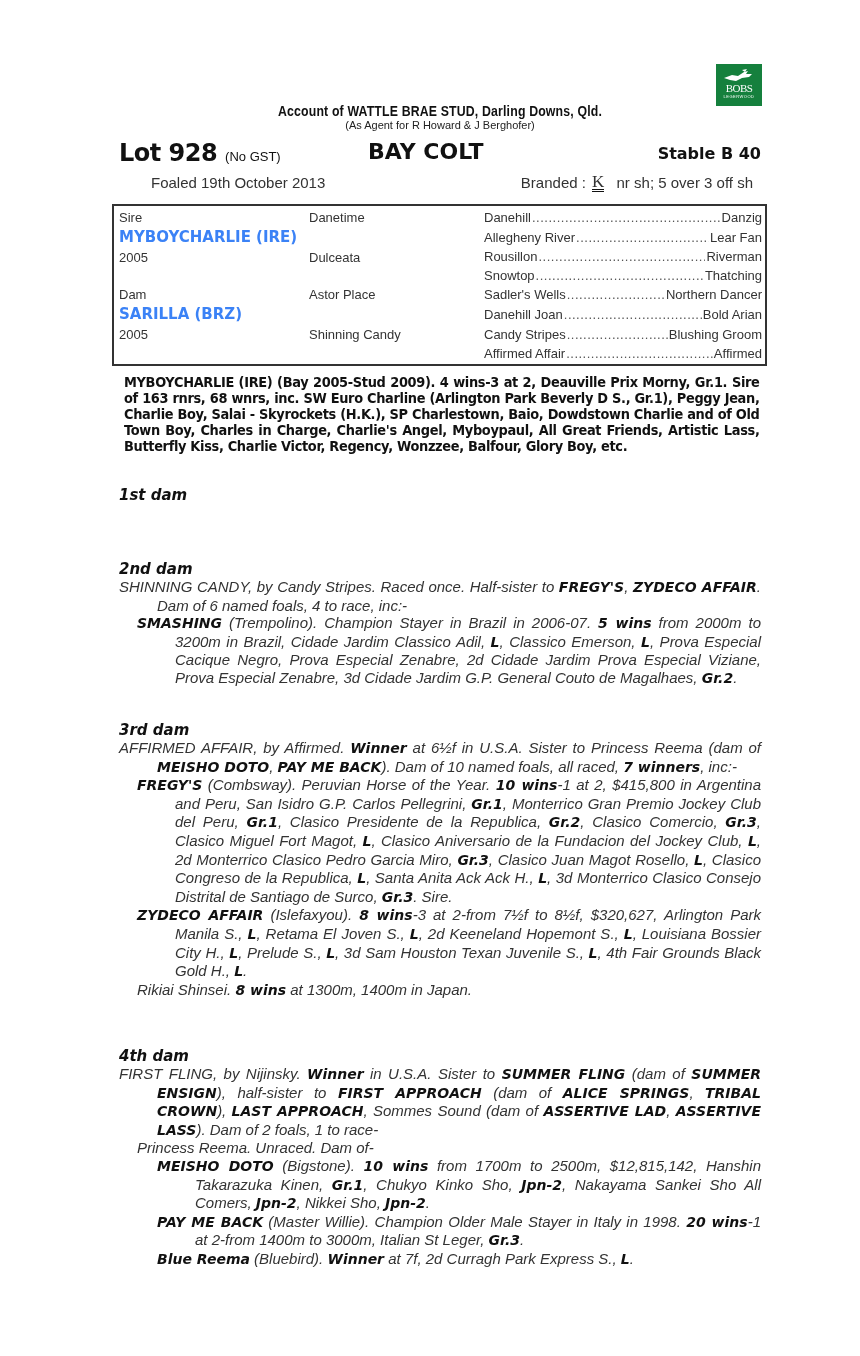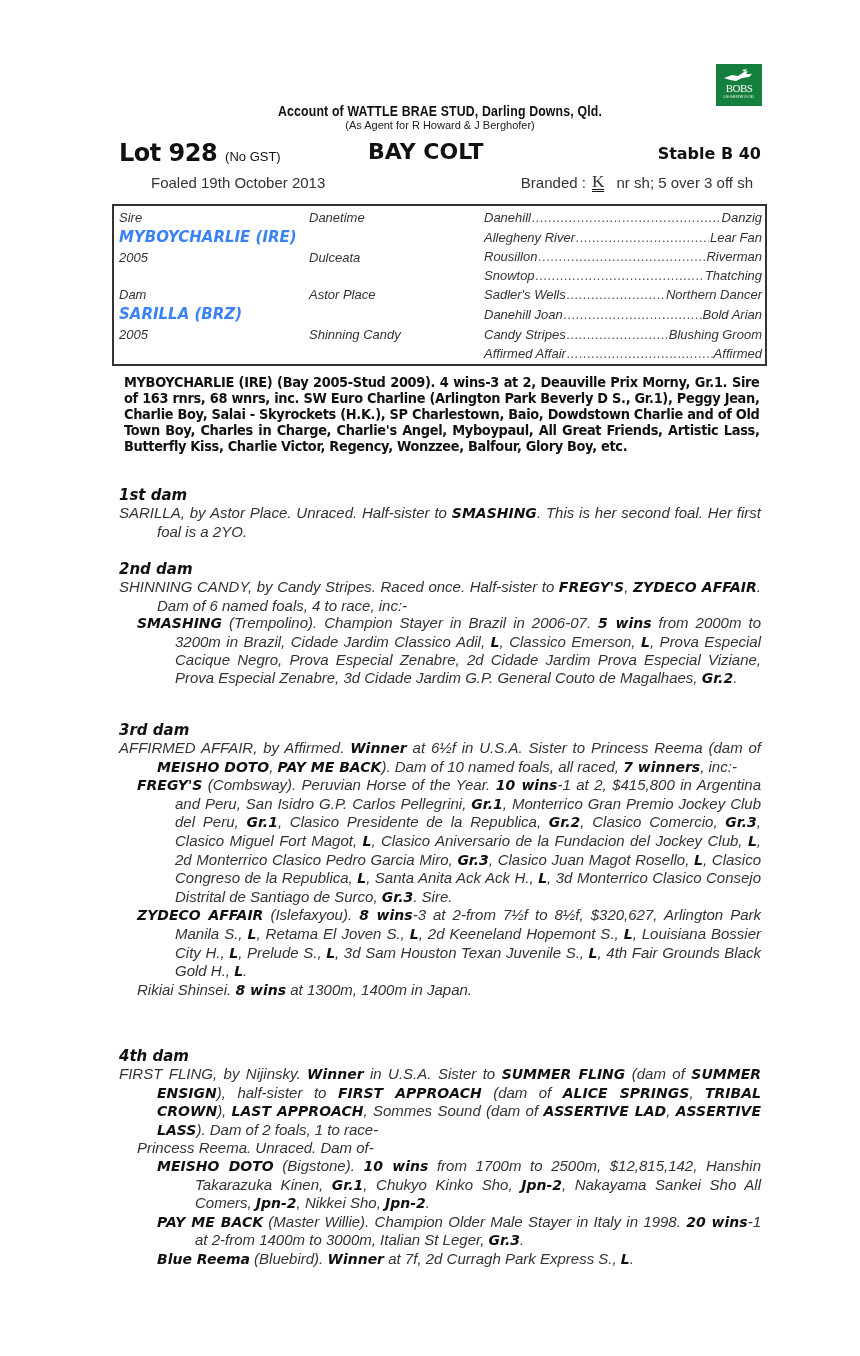--- a/index.html
+++ b/index.html
@@ -17,21 +17,21 @@
   .lot { position: absolute; left: 0; top: 0; font-size: 24px; font-weight: 900; font-family: "DejaVu Sans", sans-serif; letter-spacing: -0.5px; }
   .lot .gst { font-size: 13px; font-weight: normal; font-family: "Liberation Sans", sans-serif; letter-spacing: 0; }
   .colt { position: absolute; left: 249px; top: 0; font-size: 22px; font-weight: 900; font-family: "DejaVu Sans", sans-serif; }
   .stable { position: absolute; right: 0; top: 5px; font-size: 16px; font-weight: 900; font-family: "DejaVu Sans", sans-serif; }
 
   .foal-row { position: absolute; left: 119px; top: 174px; width: 642px; font-size: 15px; color: #333; }
   .foaled { position: absolute; left: 0; top: 0; margin-left: 32px; }
   .branded { position: absolute; right: 8px; top: 0; white-space: nowrap; }
   .brandmark { display: inline-block; font-family: "Liberation Serif", serif; font-size: 17px; border-bottom: 3px double #111; line-height: 15px; margin: 0 8px 0 2px; vertical-align: 1px; }
 
-  .pedigree { position: absolute; left: 112px; top: 204px; width: 655px; height: 162px; border: 2px solid #333; font-style: italic; }
+  .pedigree { position: absolute; left: 112px; top: 204px; width: 655px; height: 162px; border: 2px solid #333; }
   .ped-cell { position: absolute; font-size: 13px; color: #333; white-space: nowrap; }
   .ped-bold { position: absolute; font-size: 15px; font-weight: 900; font-family: "DejaVu Sans", sans-serif; color: #3b82f6; white-space: nowrap; }
   .gp { position: absolute; left: 370px; width: 278px; font-size: 13px; color: #333; display: flex; white-space: nowrap; }
   .gp .dots { flex: 1; overflow: hidden; margin: 0 1px; }
   .gp .dots::before { content: "..................................................................................................."; letter-spacing: 0.5px; color: #555; }
 
   .sire-summary { position: absolute; left: 124px; top: 374px; width: 636px; font-size: 13.5px; font-weight: 900; font-family: "DejaVu Sans", sans-serif; line-height: 16px; text-align: justify; letter-spacing: -0.35px; transform: scaleX(0.96); transform-origin: 0 0; width: 662px; }
 
   .section { position: absolute; left: 119px; width: 642px; font-style: italic; }
   .section h3 { font-size: 15px; font-weight: 900; font-family: "DejaVu Sans", sans-serif; line-height: 17px; }
@@ -126,21 +126,20 @@
       <span>Affirmed Affair</span>
       <span class="dots"></span>
       <span>Affirmed</span>
     </div>
 </div>
 
 <div class="sire-summary">MYBOYCHARLIE (IRE) (Bay 2005-Stud 2009). 4 wins-3 at 2, Deauville Prix Morny, Gr.1. Sire of 163 rnrs, 68 wnrs, inc. SW Euro Charline (Arlington Park Beverly D S., Gr.1), Peggy Jean, Charlie Boy, Salai - Skyrockets (H.K.), SP Charlestown, Baio, Dowdstown Charlie and of Old Town Boy, Charles in Charge, Charlie's Angel, Myboypaul, All Great Friends, Artistic Lass, Butterfly Kiss, Charlie Victor, Regency, Wonzzee, Balfour, Glory Boy, etc.</div>
 
 <div class="section" style="top:487px">
     <h3>1st dam</h3>
-    <div class="p lvl0">SARILLA, by Astor Place. Unraced. Half-sister to <b>SMASHING</b>. This is her second foal. Her first foal is a 2YO.</div>
   </div>
 <div class="section" style="top:561px">
     <h3>2nd dam</h3>
     <div class="p lvl0">SHINNING CANDY, by Candy Stripes. Raced once. Half-sister to <b>FREGY'S</b>, <b>ZYDECO AFFAIR</b>. Dam of 6 named foals, 4 to race, inc:-</div>
     <div class="p lvl1"><b>SMASHING</b> (Trempolino). Champion Stayer in Brazil in 2006-07. <b>5 wins</b> from 2000m to 3200m in Brazil, Cidade Jardim Classico Adil, <b>L</b>, Classico Emerson, <b>L</b>, Prova Especial Cacique Negro, Prova Especial Zenabre, 2d Cidade Jardim Prova Especial Viziane, Prova Especial Zenabre, 3d Cidade Jardim G.P. General Couto de Magalhaes, <b>Gr.2</b>.</div>
   </div>
 <div class="section" style="top:722px">
     <h3>3rd dam</h3>
     <div class="p lvl0">AFFIRMED AFFAIR, by Affirmed. <b>Winner</b> at 6½f in U.S.A. Sister to Princess Reema (dam of <b>MEISHO DOTO</b>, <b>PAY ME BACK</b>). Dam of 10 named foals, all raced, <b>7 winners</b>, inc:-</div>
     <div class="p lvl1"><b>FREGY'S</b> (Combsway). Peruvian Horse of the Year. <b>10 wins</b>-1 at 2, $415,800 in Argentina and Peru, San Isidro G.P. Carlos Pellegrini, <b>Gr.1</b>, Monterrico Gran Premio Jockey Club del Peru, <b>Gr.1</b>, Clasico Presidente de la Republica, <b>Gr.2</b>, Clasico Comercio, <b>Gr.3</b>, Clasico Miguel Fort Magot, <b>L</b>, Clasico Aniversario de la Fundacion del Jockey Club, <b>L</b>, 2d Monterrico Clasico Pedro Garcia Miro, <b>Gr.3</b>, Clasico Juan Magot Rosello, <b>L</b>, Clasico Congreso de la Republica, <b>L</b>, Santa Anita Ack Ack H., <b>L</b>, 3d Monterrico Clasico Consejo Distrital de Santiago de Surco, <b>Gr.3</b>. Sire.</div>

